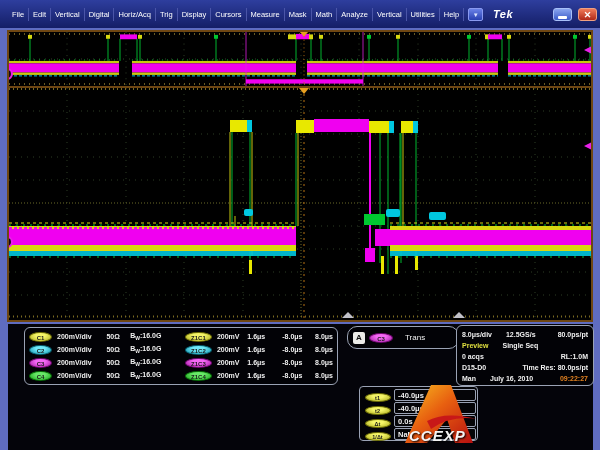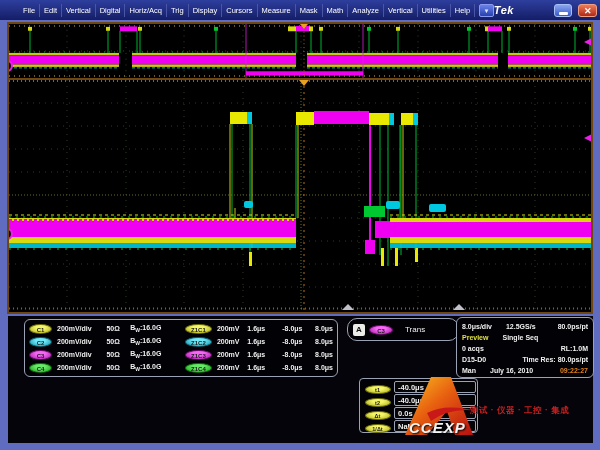--- a/index.html
+++ b/index.html
@@ -6,23 +6,23 @@
   html,body { margin:0; padding:0; }
   body {
     width:600px; height:450px; overflow:hidden;
     background:#5f6cc0;
     font-family:"Liberation Sans", sans-serif;
     -webkit-font-smoothing:antialiased;
   }
 
   
   .menubar {
-    height:20px; display:flex; align-items:center;
+    height:28px; display:flex; align-items:center;
     background:linear-gradient(#2e3e9e,#141e66);
-    color:#fff; font-size:7.5px; padding-left:19px;
+    color:#fff; font-size:7.5px; padding-left:8px;
   }
   .mi { padding:0 4px; height:13px; line-height:13px; border-right:1px solid #4a55a8; white-space:nowrap; cursor:default; }
   .menu-drop { width:15px; height:13px; margin-left:4px; background:linear-gradient(#6a82e8,#2840b0); border:1px solid #8a9af0; border-radius:2px; color:#dfe8ff; font-size:6px; text-align:center; line-height:12px; }
   .mspacer { flex:1; }
   .tek { font-weight:bold; font-style:italic; font-size:11px; letter-spacing:0.5px; margin-right:40px; }
   .wbtn { width:19px; height:13px; border-radius:3px; margin-right:6px; text-align:center; }
   .btn-min { background:linear-gradient(#8aa6f0,#3a5ac8); border:1px solid #a8c0f8; }
   .btn-min .minbar { display:block; width:9px; height:3px; background:#fff; margin:7px auto 0; border-radius:1px; }
   .btn-close { background:linear-gradient(#f07a58,#b02818); border:1px solid #f0a080; color:#fff; font-size:9px; font-weight:bold; line-height:12px; margin-right:3px; }
 
@@ -388,15 +388,14 @@
         <linearGradient id="agrad" x1="0" y1="0" x2="1" y2="1">
           <stop offset="0" stop-color="#f8c020"></stop>
           <stop offset="0.45" stop-color="#e86010"></stop>
           <stop offset="1" stop-color="#b81010"></stop>
         </linearGradient>
       </defs>
       <path d="M34 4 L54 4 L76 62 L58 62 L50 38 L30 62 L8 62 Z" fill="url(#agrad)"></path>
       <path d="M30 40 Q48 30 80 38 Q54 34 34 48 Z" fill="#c81818"></path>
     </svg>
     <span class="wm-latin">CCEXP</span>
-    <span class="wm-tagline">测试 · 仪器 · 工控 · 集成</span>
   </div>
 </div>
 
 </body></html>

